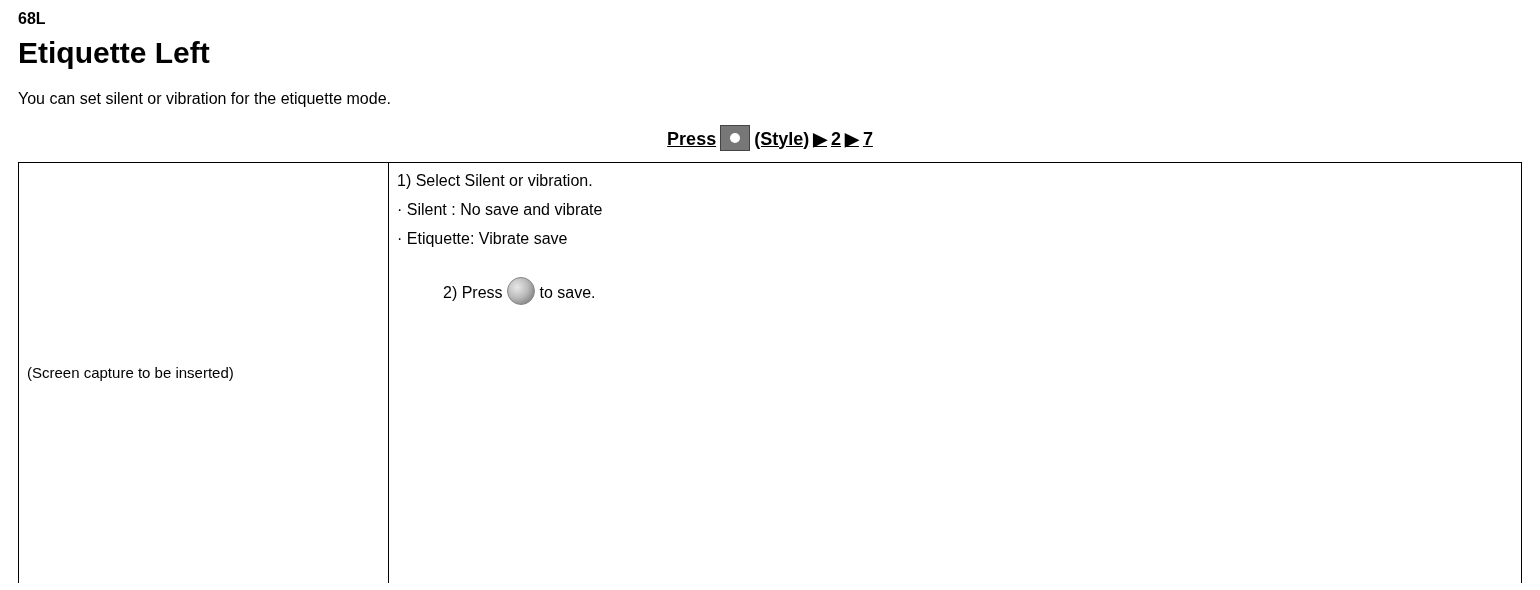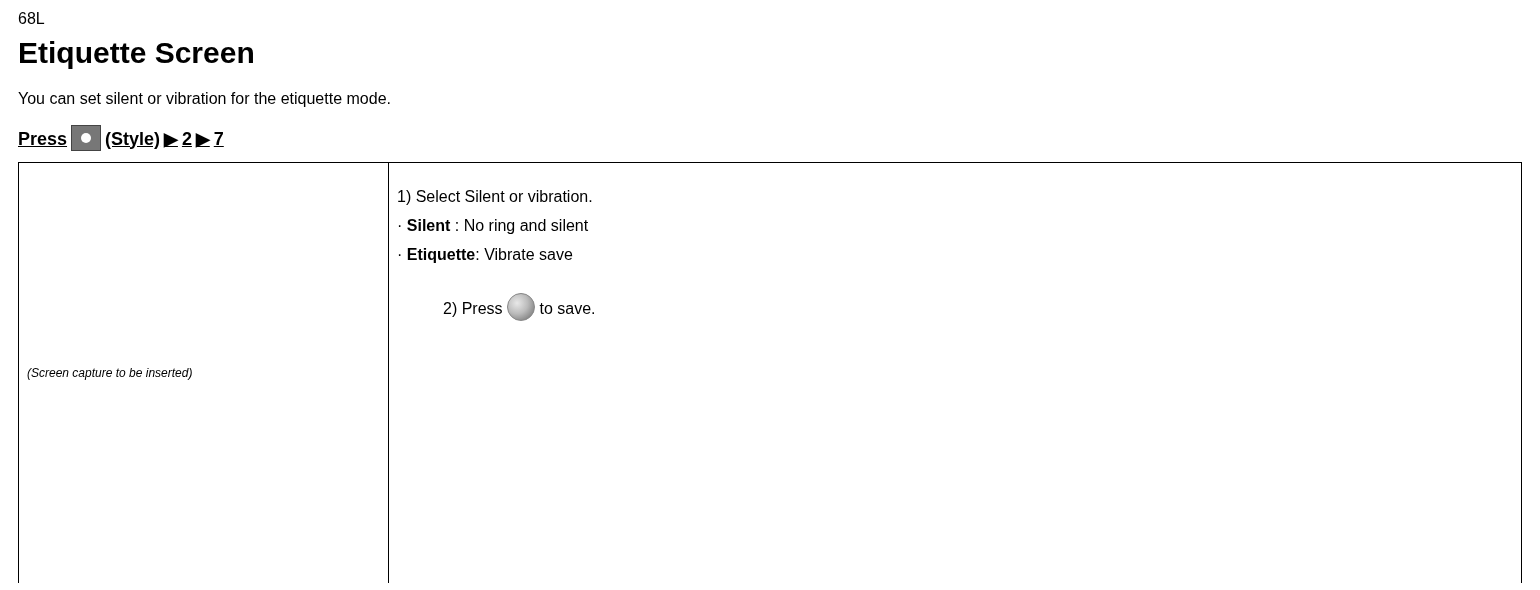--- a/index.html
+++ b/index.html
@@ -9,41 +9,42 @@
     }
     body {
       font-family: Arial, Helvetica, sans-serif;
       background: #fff;
       color: #000;
       width: 1540px;
       padding: 10px 18px;
     }
     .page-number {
       font-size: 16px;
-      font-weight: normal;
+      font-weight: bold;
       margin-bottom: 8px;
     }
     .section-title {
       font-size: 30px;
       font-weight: bold;
       margin-bottom: 14px;
     }
     .intro-text {
       font-size: 16px;
       margin-bottom: 18px;
       margin-top: 20px;
     }
     .press-line {
       font-size: 18px;
       font-weight: bold;
       text-decoration: underline;
       margin-bottom: 10px;
       display: flex;
       align-items: center;
       gap: 4px;
+      justify-content: center;
     }
     .press-line .softkey-icon {
       display: inline-flex;
       align-items: center;
       justify-content: center;
       width: 30px;
       height: 26px;
       background: #777;
       border: 1px solid #444;
       position: relative;
@@ -61,41 +62,40 @@
     table.instruction-table {
       border-collapse: collapse;
       width: 100%;
       table-layout: fixed;
     }
     table.instruction-table td {
       border-top: 1px solid #000;
       border-left: 1px solid #000;
       border-right: 1px solid #000;
       vertical-align: top;
-      padding: 20px 8px;
+      padding: 4px 8px;
     }
     .col-left {
       width: 370px;
       height: 420px;
       vertical-align: middle !important;
-      font-size: 12px;
-      font-style: italic;
+      font-size: 15px;
     }
     .col-right {
       font-size: 16px;
       line-height: 1.7;
     }
     .step {
       margin-bottom: 2px;
     }
     .bullet-line {
       margin-bottom: 2px;
     }
     .bullet-line .label-bold {
-      font-weight: bold;
+      font-weight: normal;
     }
     .spacer {
       height: 24px;
     }
     .ok-button-icon {
       display: inline-block;
       width: 28px;
       height: 28px;
       border-radius: 50%;
       background: radial-gradient(circle at 35% 35%, #e8e8e8 0%, #bbb 45%, #666 100%);
@@ -107,21 +107,21 @@
     .save-line {
       display: inline;
       margin-left: 46px;
     }
   </style>
 </head>
 <body>
 
 <div class="page-number">68L</div>
 
-<h1 class="section-title">Etiquette Screen</h1>
+<h1 class="section-title">Etiquette Left</h1>
 
 <p class="intro-text">You can set silent or vibration for the etiquette mode.</p>
 
 <div class="press-line">
   <span>Press  </span>
   <span class="softkey-icon">
       <span class="dot"></span>
     </span>
   <span>(Style)</span>
   <span class="arrow">▶</span>
@@ -132,21 +132,21 @@
 
 <table class="instruction-table">
   <tbody>
       <tr>
     <td class="col-left">
       <span>(Screen capture to be inserted)</span>
     </td>
     <td class="col-right">
       <div class="step">1) Select Silent or vibration.</div>
       <div class="bullet-line">
-        <span>· </span><span class="label-bold">Silent</span><span> : No ring and silent</span>
+        <span>· </span><span class="label-bold">Silent</span><span> : No save and vibrate</span>
       </div>
       <div class="bullet-line">
         <span>· </span><span class="label-bold">Etiquette</span><span>: Vibrate save</span>
       </div>
       <div class="spacer"></div>
       <div class="step save-line">
         <span>2) Press  </span>
         <span class="ok-button-icon"></span>
         <span>  to save.</span>
       </div>

